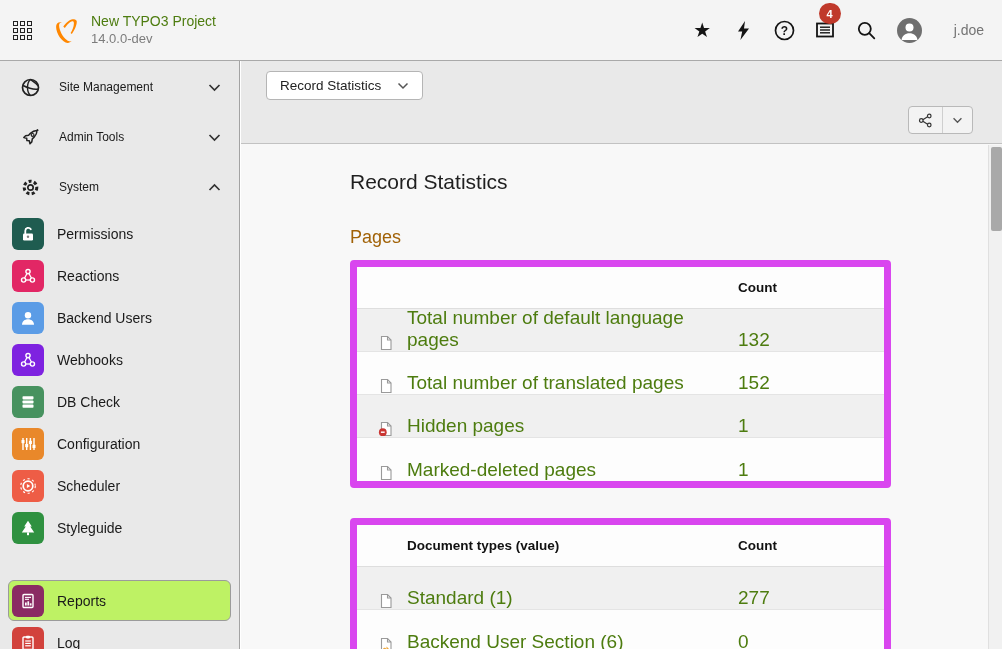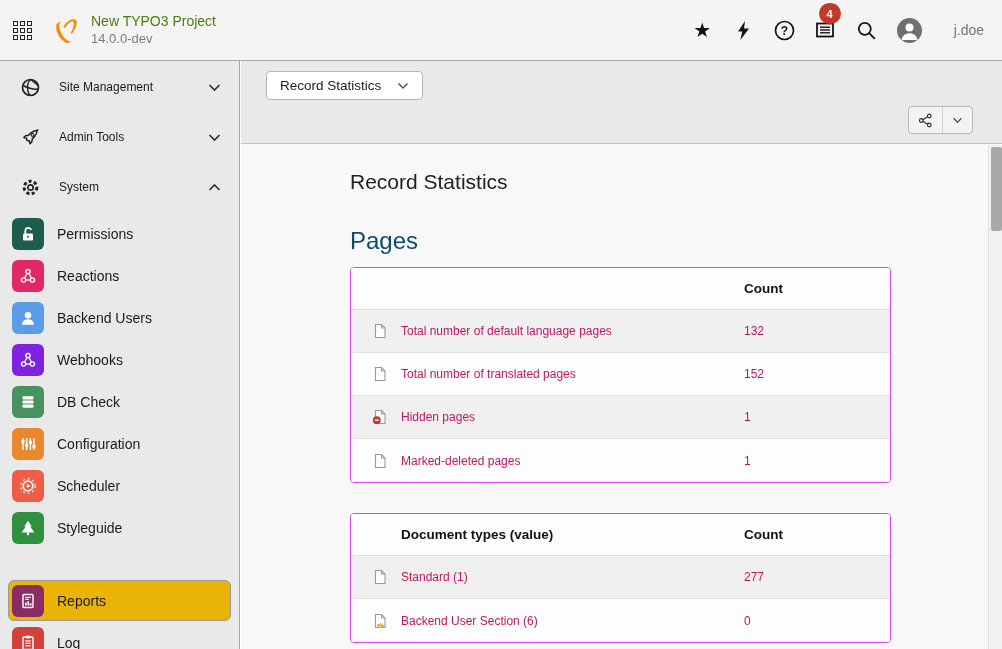--- a/index.html
+++ b/index.html
@@ -32,45 +32,45 @@
 
   
   .sidebar { position:absolute; top:61px; left:0; bottom:0; width:240px;
              background:#e9e9e9; border-right:1px solid #a3a3a3; padding-top:1px; }
   .nav-section { height:50px; display:flex; align-items:center; padding:0 18px 0 21px; cursor:pointer; }
   .nav-section .sec-icon { width:19px; height:19px; display:flex; align-items:center; justify-content:center; }
   .nav-section .sec-label { font-size:12px; color:#1a1a1a; margin-left:19px; }
   .nav-section .sec-chevron { margin-left:auto; display:flex; }
   .nav-item { height:41px; display:flex; align-items:center; margin:1px 8px; border:1px solid transparent;
               border-radius:6px; padding-left:3px; cursor:pointer; }
-  .nav-item.active { background:#eab308; border-color:#9b9b9b;margin-top:32px; }
+  .nav-item.active { background:#bef264; border-color:#9b9b9b;margin-top:32px; }
   .mod-icon { width:32px; height:32px; border-radius:6px; display:flex; align-items:center;
               justify-content:center; flex:0 0 32px; }
   .nav-item .item-label { font-size:14px; color:#1a1a1a; margin-left:13px; }
 
   
   .main { position:absolute; top:61px; left:241px; right:0; bottom:0; background:#f8f8f8;padding-left:42px; }
   .docheader { position:absolute; top:0; left:0; right:0; height:83px;
                background:#e9e9e9; border-bottom:1px solid #c2c2c2; }
   .module-select { position:absolute; top:10px; left:25px; height:29px; background:#fff;
                    border:1px solid #b5b5b5; border-radius:4px; display:flex; align-items:center;
                    padding:0 13px; gap:16px; font-size:13.5px; color:#222; cursor:pointer; }
   .share-btn { position:absolute; bottom:9px; right:29px; height:28px; background:#f3f3f3;
                border:1px solid #b9b9b9; border-radius:4px; display:flex; align-items:center; cursor:pointer; }
   .share-seg { height:100%; display:flex; align-items:center; justify-content:center; padding:0 9px; }
   .share-div { width:1px; height:100%; background:#cfcfcf; }
 
   .content { position:absolute; top:84px; left:0; right:14px; bottom:0; overflow:hidden;
              padding:25px 0 0 109px; }
   .page-title { font-size:21px; font-weight:400; color:#1f1f1f; margin-bottom:33px; }
-  .section-heading { font-size:24px; font-weight:400; color:#0c4a6e; margin-bottom:12px; }
-  .card { width:541px; background:#fdfdfd; border:1px solid #d946ef; border-radius:4px; overflow:hidden; }
+  .section-heading { font-size:18px; font-weight:400; color:#a16207; margin-bottom:12px; }
+  .card { width:541px; background:#fdfdfd; border:7px solid #d946ef; border-radius:4px; overflow:hidden; }
   .thead { display:flex; height:42px; align-items:center; border-bottom:1px solid #dedede;
            font-size:13.5px; font-weight:bold; color:#111; background:#fdfdfd; }
-  .trow { display:flex; height:43px; align-items:center; font-size:12px; color:#be185d;
+  .trow { display:flex; height:43px; align-items:flex-end; font-size:19px; color:#4d7c0f;
           border-bottom:1px solid #e4e4e4; background:#fdfdfd; }
   .trow:last-child { border-bottom:none; }
   .trow.odd { background:#f0f0f0; }
   .cell-icon { width:50px; padding-left:21px; display:flex; align-items:center; }
   .cell-label, .col-label { flex:1; padding-right:8px; }
   .thead .col-label { padding-left:50px; }
   .cell-count, .col-count { width:146px; flex:0 0 146px; }
   .section-gap { height:30px; }
 
   .scrollbar { position:absolute; top:84px; right:0; bottom:0; width:14px;

